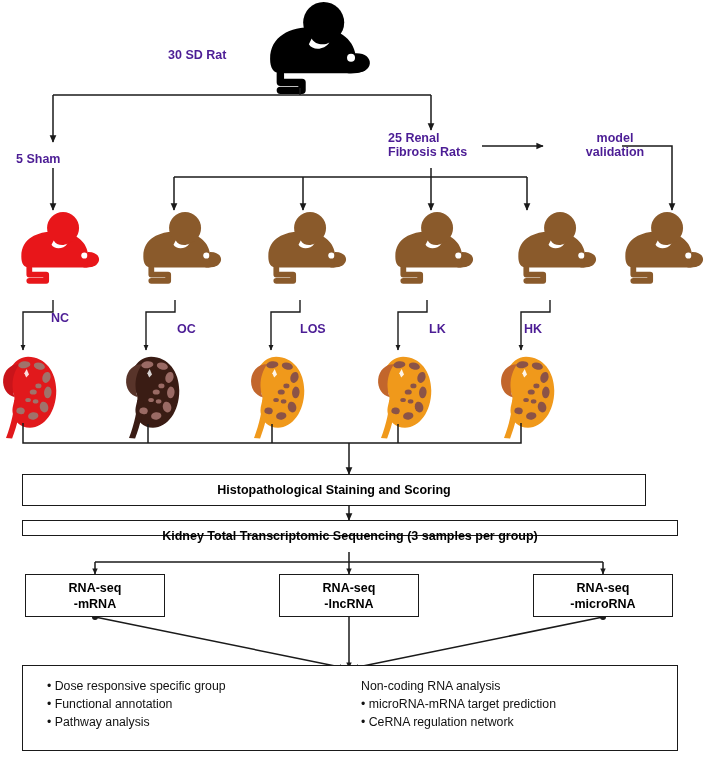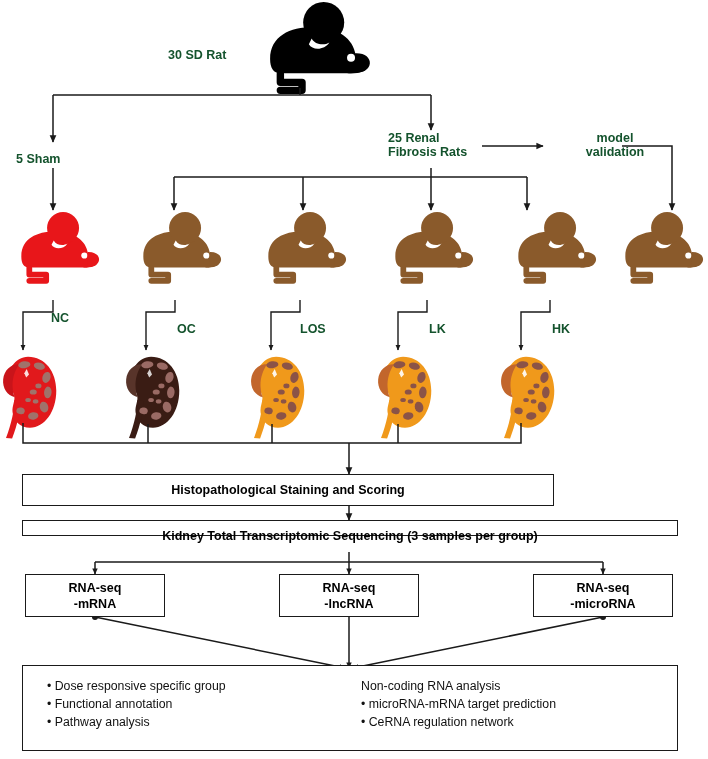--- a/index.html
+++ b/index.html
@@ -18,21 +18,21 @@
   #vec {
     position: absolute;
     left: 0; top: 0;
     width: 708px;
     height: 759px;
   }
   .lbl {
     position: absolute;
     font-family: "Liberation Sans", sans-serif;
     font-weight: bold;
-    color: #14532d;
+    color: #4c1d95;
     white-space: pre;
     line-height: 1.12;
   }
   .lbl-bold-13 { font-size: 12.5px; font-weight: bold; }
   .box {
     position: absolute;
     border: 1.6px solid #1a1a1a;
     background: #ffffff;
     box-sizing: border-box;
   }
@@ -332,23 +332,23 @@
   <div class="lbl lbl-bold-13" style="left:388px; top:131px; text-align:left; width:90px;">25 Renal
 Fibrosis Rats</div>
 
   <div class="lbl lbl-bold-13" style="left:579px; top:131px; text-align:center; width:72px;">model
 validation</div>
 
   <div class="lbl lbl-bold-13" style="left:51px; top:311px;">NC</div>
   <div class="lbl lbl-bold-13" style="left:177px; top:322px;">OC</div>
   <div class="lbl lbl-bold-13" style="left:300px; top:322px;">LOS</div>
   <div class="lbl lbl-bold-13" style="left:429px; top:322px;">LK</div>
-  <div class="lbl lbl-bold-13" style="left:552px; top:322px;">HK</div>
-
-  <div class="box" style="left:22px; top:474px; width:532px; height:32px;">
+  <div class="lbl lbl-bold-13" style="left:524px; top:322px;">HK</div>
+
+  <div class="box" style="left:22px; top:474px; width:624px; height:32px;">
     <div class="box-text" style="top:8px;">Histopathological Staining and Scoring</div>
   </div>
 
   <div class="box" style="left:22px; top:520px; width:656px; height:16px;">
     <div class="box-text" style="top:8px;">Kidney Total Transcriptomic Sequencing (3 samples per group)</div>
   </div>
 
   <div class="box" style="left:25px; top:574px; width:140px; height:43px;">
     <div class="box-text" style="top:6px;">RNA-seq</div>
     <div class="box-text" style="top:22px;">-mRNA</div>

